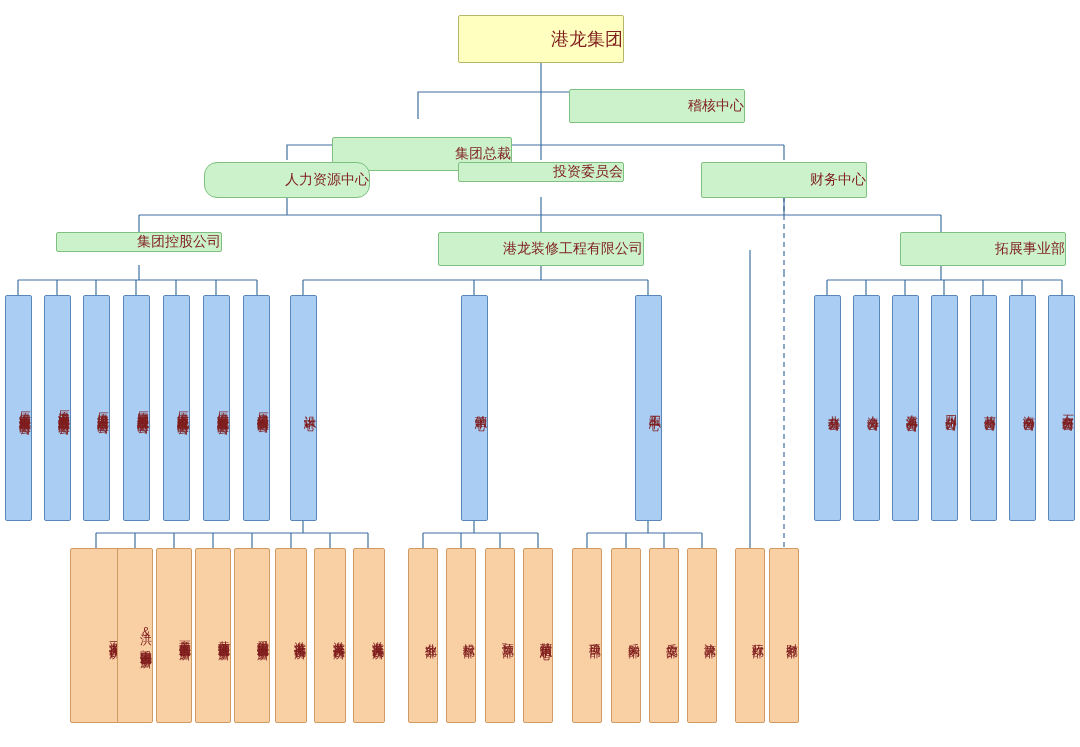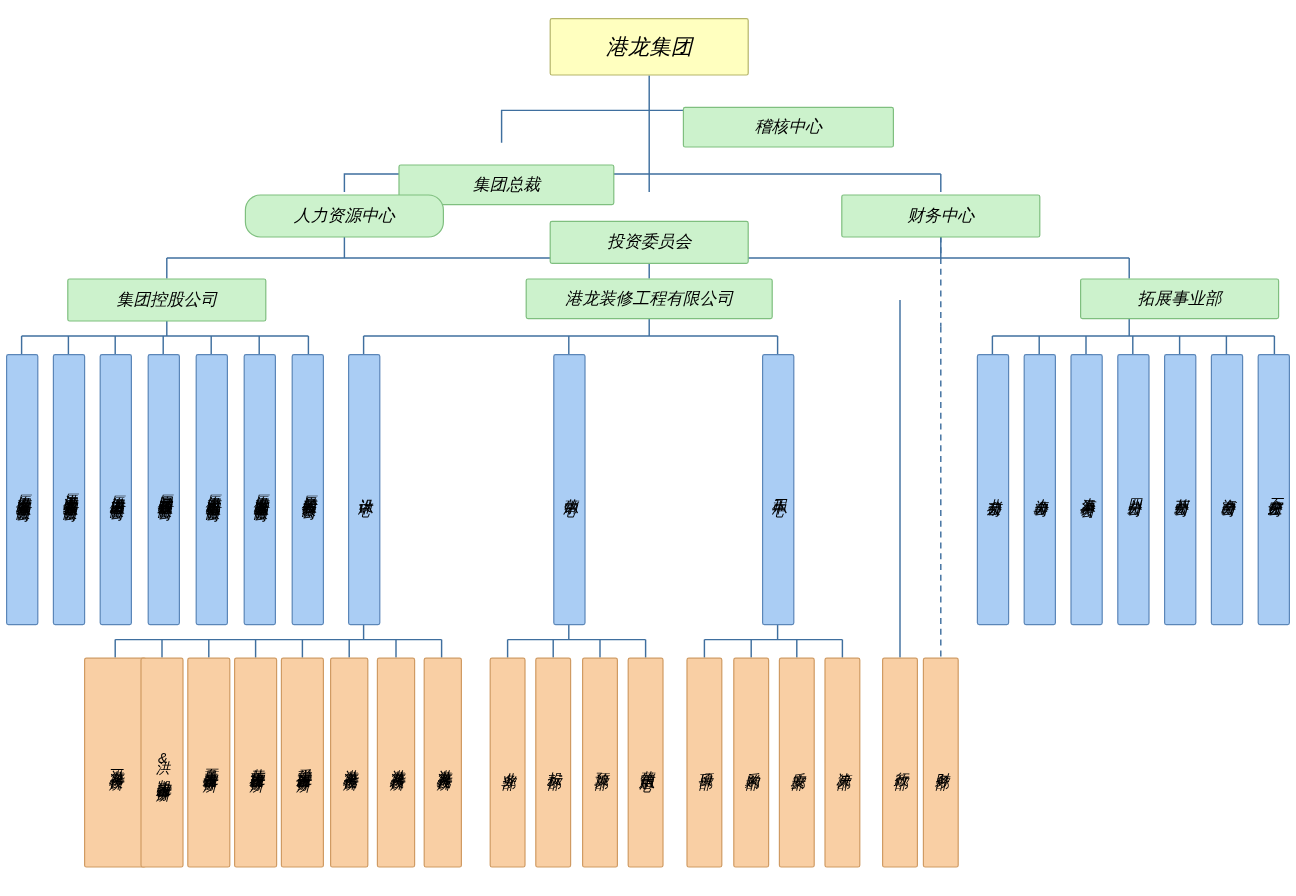--- a/index.html
+++ b/index.html
@@ -22,25 +22,24 @@
     width: 1080px;
     height: 747px;
     pointer-events: none;
   }
   .node {
     position: absolute;
     box-sizing: border-box;
     border: 1px solid #6f7f93;
     display: flex;
     align-items: center;
-    justify-content: center;
+    justify-content: flex-end;
     text-align: center;
-    color: #000000;
+    color: #7f1d1d;
     line-height: 1.12;
-    font-style: italic;
   }
   .node.root {
     background: #ffffbf;
     border: 1px solid #b5b56a;
     font-size: 18px;
     border-radius: 2px;
   }
   .node.green {
     background: #ccf2cc;
     border: 1px solid #7fbf7f;
@@ -160,28 +159,28 @@
   <div class="node green" style="left:332px; top:89px; width:180px; height:34px;margin-top:48px;">
     <span class="label">集团总裁</span>
   </div>
   <div class="node green" style="left:569px; top:89px; width:176px; height:34px;">
     <span class="label">稽核中心</span>
   </div>
 
   <div class="node green" style="left:204px; top:162px; width:166px; height:36px;border-radius:13px;">
     <span class="label">人力资源中心</span>
   </div>
-  <div class="node green" style="left:458px; top:162px; width:166px; height:36px;margin-top:22px;">
+  <div class="node green" style="left:458px; top:162px; width:166px; height:20px;">
     <span class="label">投资委员会</span>
   </div>
   <div class="node green" style="left:701px; top:162px; width:166px; height:36px;">
     <span class="label">财务中心</span>
   </div>
 
-  <div class="node green" style="left:56px; top:232px; width:166px; height:36px;">
+  <div class="node green" style="left:56px; top:232px; width:166px; height:20px;">
     <span class="label">集团控股公司</span>
   </div>
   <div class="node green" style="left:438px; top:232px; width:206px; height:34px;">
     <span class="label">港龙装修工程有限公司</span>
   </div>
   <div class="node green" style="left:900px; top:232px; width:166px; height:34px;">
     <span class="label">拓展事业部</span>
   </div>
 
   <div class="node blue" style="left:5px; top:295px; width:27px; height:226px;">

